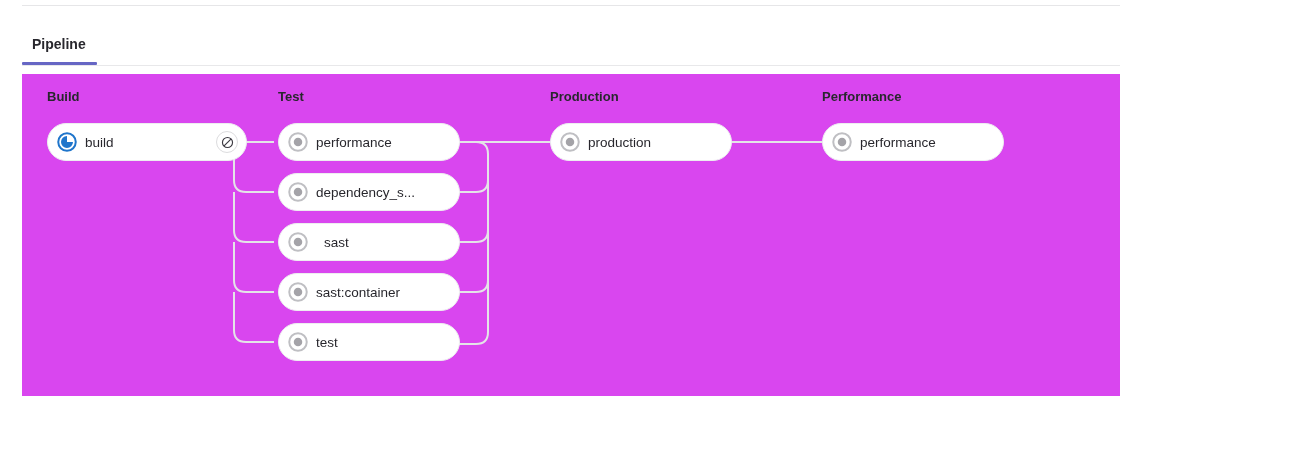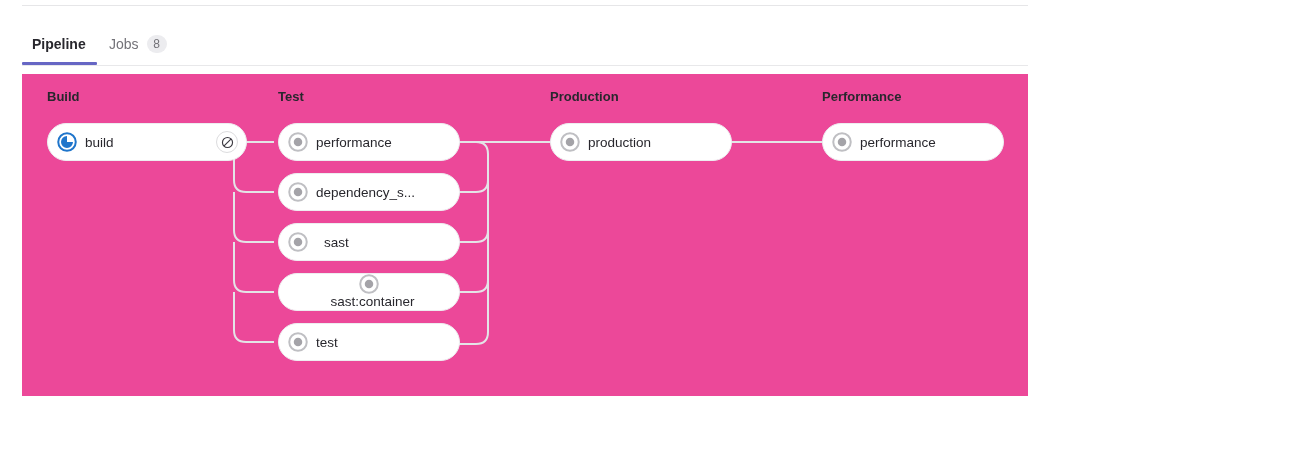--- a/index.html
+++ b/index.html
@@ -2,21 +2,21 @@
 <html><head>
 <meta charset="utf-8">
 <style>
   * { box-sizing: border-box; margin: 0; padding: 0; }
   html, body {
     width: 1300px; height: 458px;
     background: #ffffff;
     font-family: "Liberation Sans", sans-serif;
     -webkit-font-smoothing: antialiased;
   }
-  #root { position: relative; width: 1028px; height: 458px; overflow: hidden; }
+  #root { position: relative; width: 1120px; height: 458px; overflow: hidden; }
 
   
   .top-rule {
     position: absolute; left: 22px; top: 5px;
     width: 1258px; height: 1px; background: #e6e6e8;
   }
 
   
   .tabbar {
     position: absolute; left: 22px; top: 22px;
@@ -45,21 +45,21 @@
     display: inline-flex; align-items: center; justify-content: center;
     min-width: 20px; height: 18px; padding: 0 6px;
     border-radius: 9px; background: #ececef; color: #737278;
     font-size: 12px; line-height: 1;
   }
 
   
   .canvas {
     position: absolute; left: 22px; top: 74px;
     width: 1250px; height: 322px;
-    background: #ec4899;
+    background: #d946ef;
   }
 
   
   .stage { position: absolute; top: 0; }
   .stage-title {
     position: absolute; top: 15px; left: 0;
     font-size: 13px; font-weight: bold; color: #28272d;
     white-space: nowrap;
   }
 
@@ -109,24 +109,20 @@
 
   <div class="top-rule"></div>
 
   <div class="tabbar">
     <div class="tabbar-underline"></div>
 
     <div class="tab tab-pipeline">
       <span class="tab-label">Pipeline</span>
     </div>
 
-    <div class="tab tab-jobs">
-      <span class="tab-label">Jobs</span>
-      <span class="badge">8</span>
-    </div>
   </div>
   <div class="tab-active-bar"></div>
 
   <div class="canvas">
 
     <svg class="links" viewBox="0 0 1250 322" xmlns="http://www.w3.org/2000/svg">
 
       <path d="M200,68 L252,68"></path>
 
       <path d="M200,68 Q212,68 212,80 L212,106 Q212,118 224,118 L252,118"></path>
@@ -188,21 +184,21 @@
       <div class="job" style="left:0px; top:149px; width:182px;gap:8px;">
         <span class="status-ico">
           <svg viewBox="0 0 16 16" width="20" height="20">
             <circle cx="8" cy="8" r="7" fill="none" stroke="#bfbfc3" stroke-width="1.6"></circle>
             <circle cx="8" cy="8" r="3.4" fill="#a4a3a8"></circle>
           </svg>
         </span>
         <span class="job-name">sast</span>
       </div>
 
-      <div class="job" style="left:0px; top:199px; width:182px;flex-direction:column;">
+      <div class="job" style="left:0px; top:199px; width:182px;">
         <span class="status-ico">
           <svg viewBox="0 0 16 16" width="20" height="20">
             <circle cx="8" cy="8" r="7" fill="none" stroke="#bfbfc3" stroke-width="1.6"></circle>
             <circle cx="8" cy="8" r="3.4" fill="#a4a3a8"></circle>
           </svg>
         </span>
         <span class="job-name">sast:container</span>
       </div>
 
       <div class="job" style="left:0px; top:249px; width:182px;">

